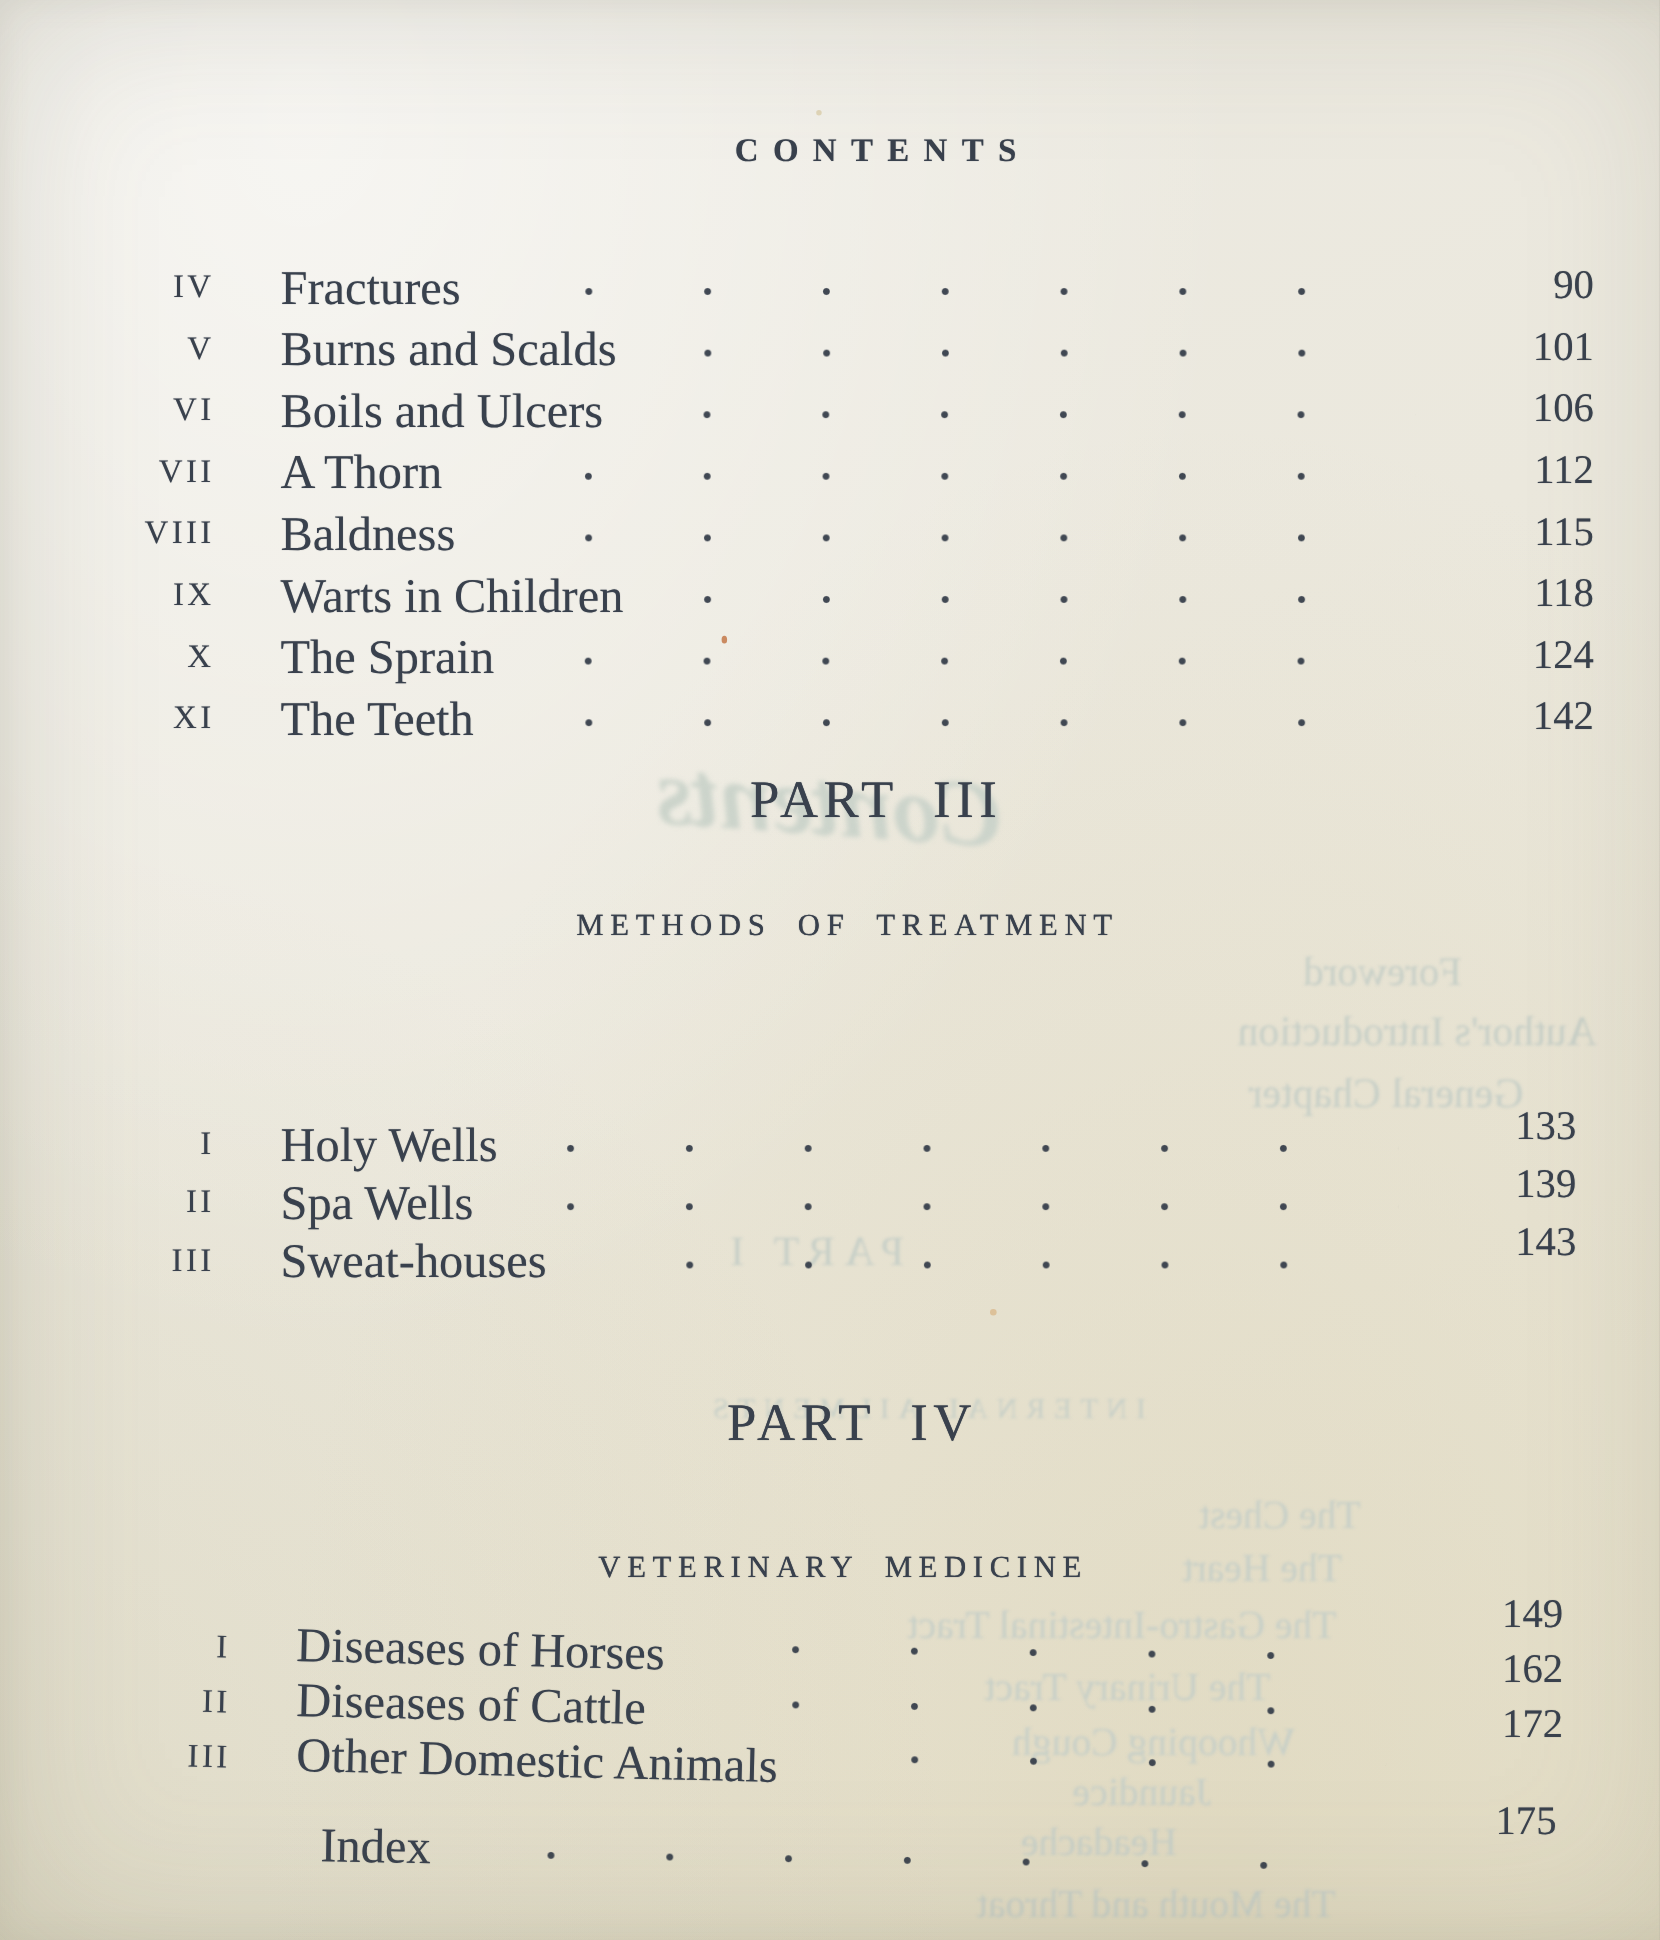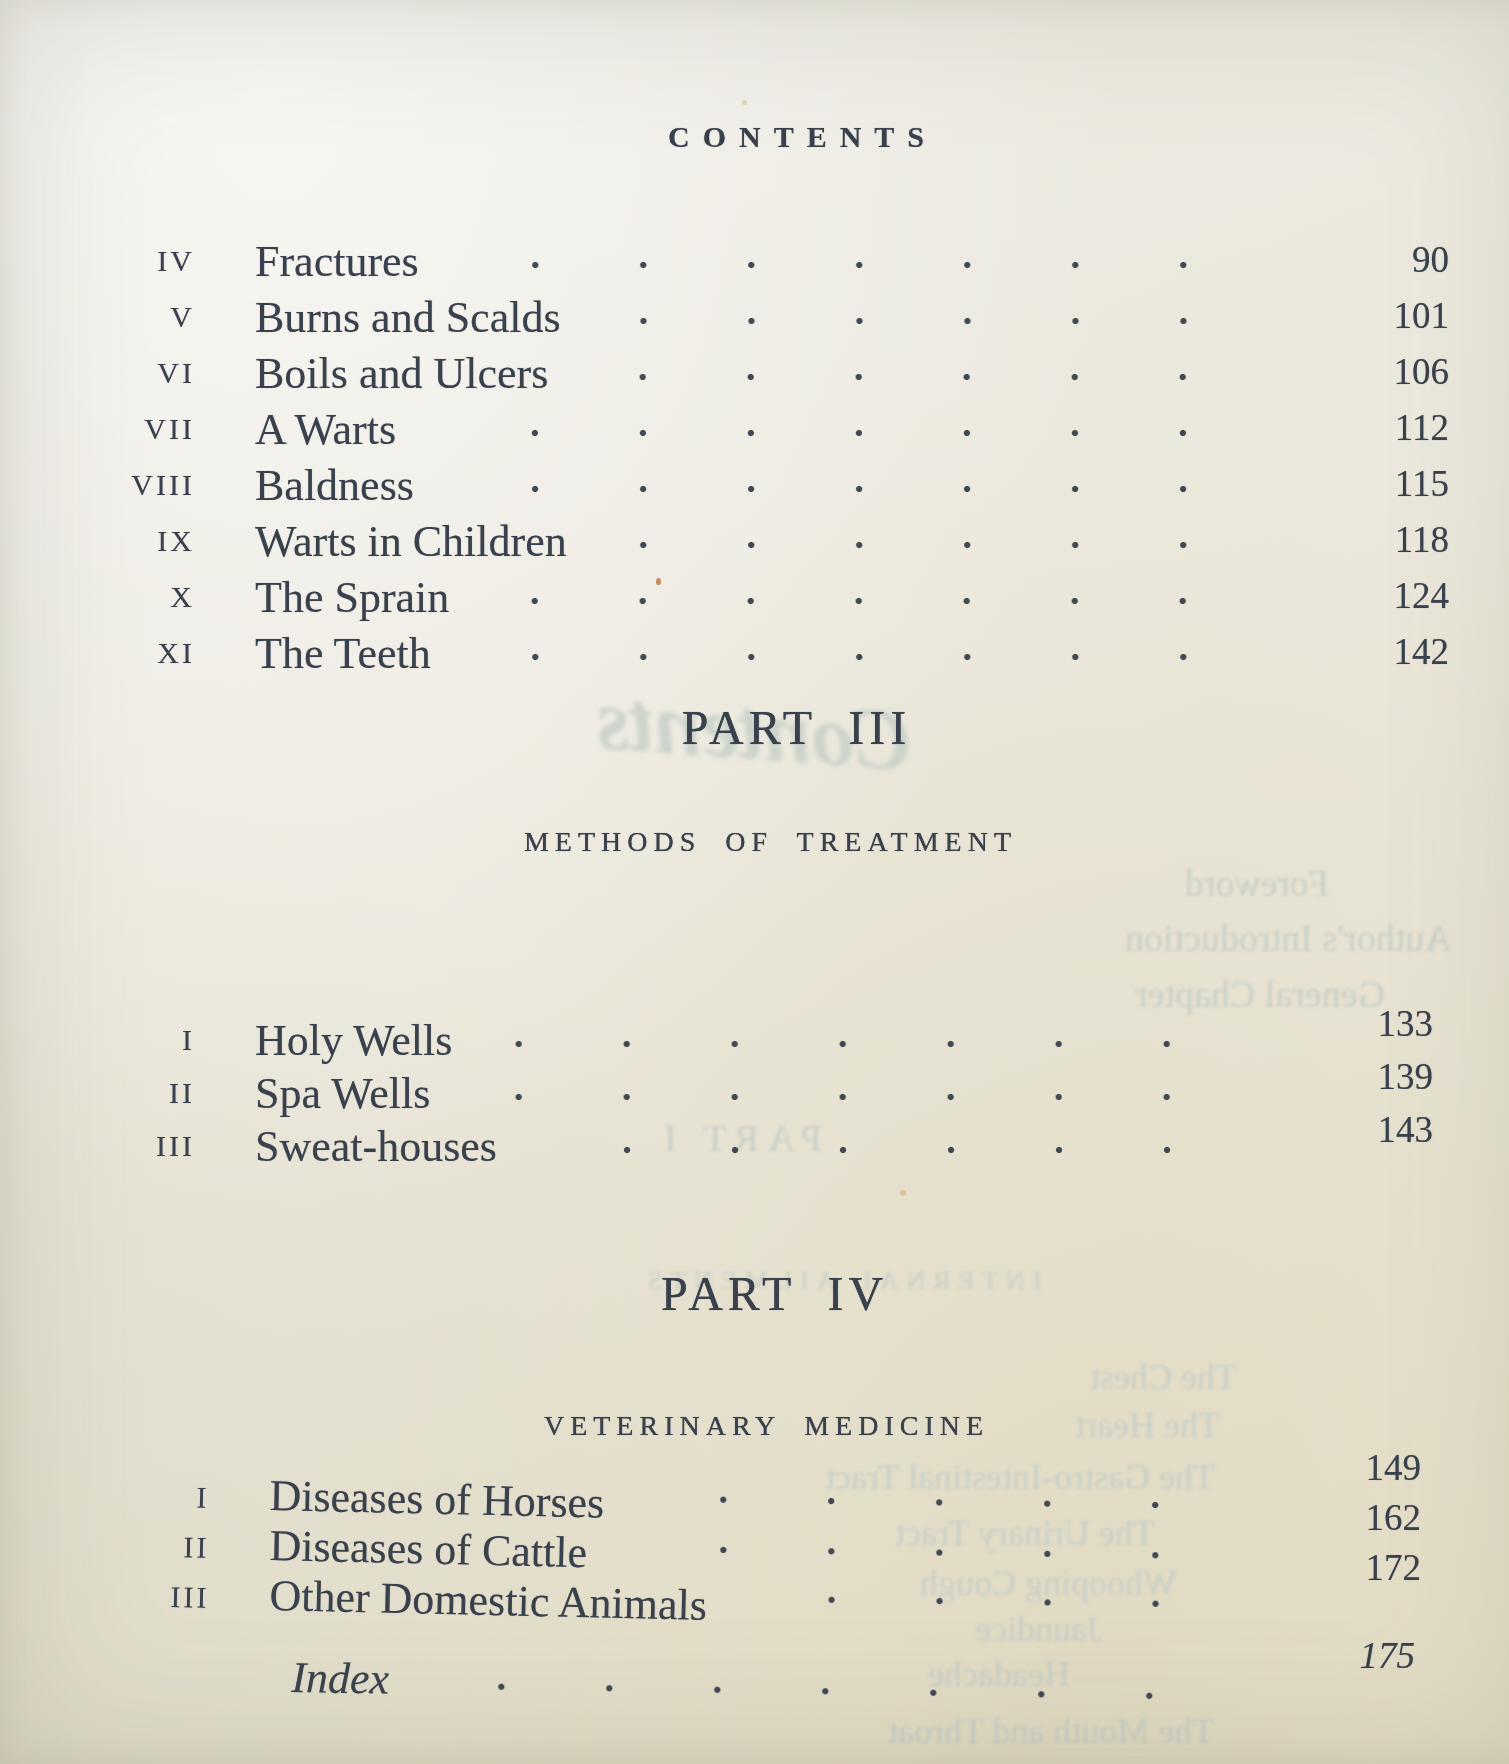--- a/index.html
+++ b/index.html
@@ -44,21 +44,21 @@
   
   .toc-list { position:absolute; z-index:2; }
   .list-part2 { left:70px; right:84px;  top:228px; }
   .list-part3 { left:70px; right:100px; top:1010px; }
   .list-part4 { left:84px; right:112px; top:1468px; }
   .list-index { left:70px; right:118px; top:1648px; }
 
   .toc-row { display:flex; align-items:flex-end; height:56px;gap:12px; }
   .list-part3 .toc-row { height:53px; }
   .list-part4 .toc-row { height:50px; }
-  .list-index .toc-row { height:52px;font-style:italic; }
+  .list-index .toc-row { height:52px; }
 
   .numeral {
     flex:0 0 125px; text-align:right; font-size:30px; letter-spacing:3px;
     line-height:1; padding-bottom:8px; white-space:nowrap;
   }
   .title {
     font-size:44px; line-height:1; margin-left:48px; white-space:nowrap;
   }
   .leader {
     flex:1 1 auto; min-width:40px; height:8px; align-self:flex-end;
@@ -146,21 +146,21 @@
       <span class="pagenum ink">101</span>
     </div>
     <div class="toc-row">
       <span class="numeral ink">VI</span>
       <span class="title ink">Boils and Ulcers</span>
       <span class="leader"></span>
       <span class="pagenum ink">106</span>
     </div>
     <div class="toc-row">
       <span class="numeral ink">VII</span>
-      <span class="title ink">A Warts</span>
+      <span class="title ink">A Thorn</span>
       <span class="leader"></span>
       <span class="pagenum ink">112</span>
     </div>
     <div class="toc-row">
       <span class="numeral ink">VIII</span>
       <span class="title ink">Baldness</span>
       <span class="leader"></span>
       <span class="pagenum ink">115</span>
     </div>
     <div class="toc-row">

